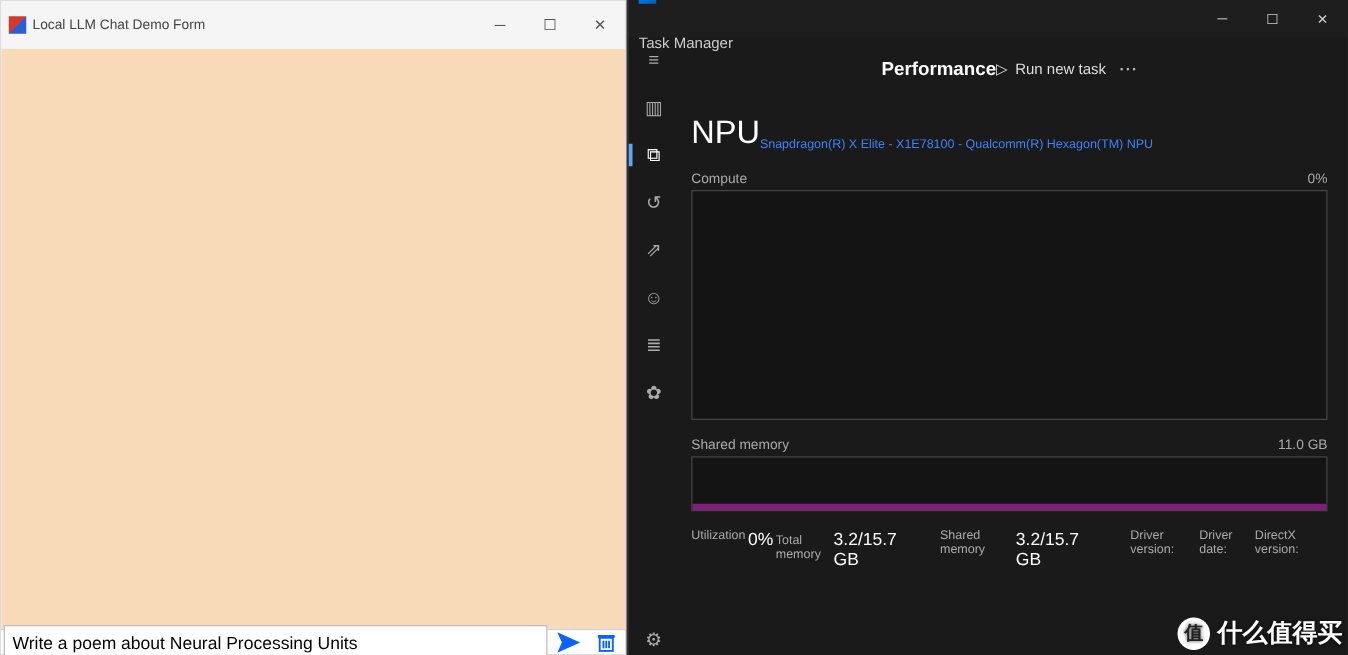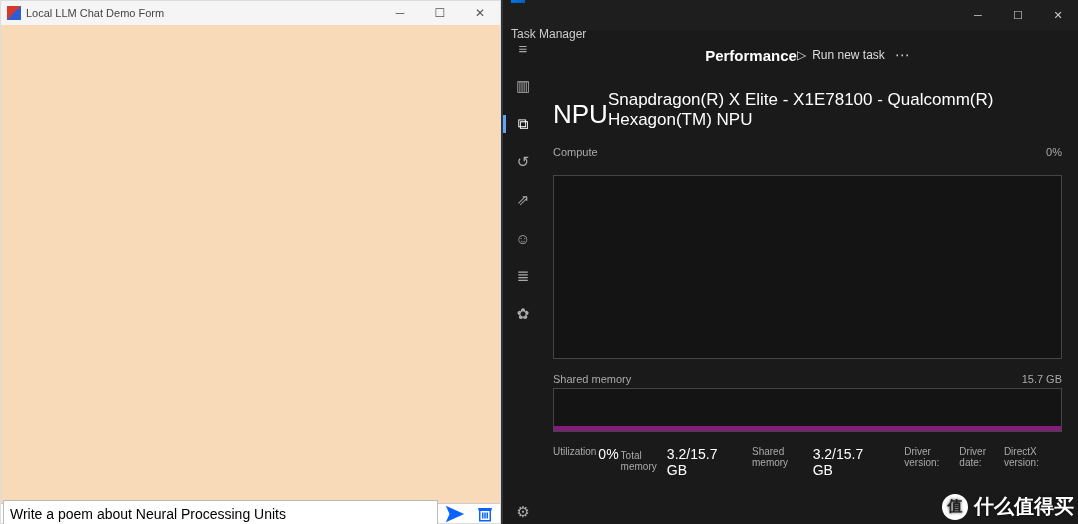--- a/index.html
+++ b/index.html
@@ -8,21 +8,21 @@
   font-family:"Segoe UI",Arial,sans-serif;
   overflow:hidden; position:relative;
   background:#333;
 }
 .app-left {
   position:absolute; left:0; top:0; width:501px; height:524px;
   background:#fff; display:flex; flex-direction:column;
   border:1px solid #ddd;
 }
 .titlebar-l {
-  height:24px; background:#f5f5f5;
+  height:38px; background:#f5f5f5;
   display:flex; align-items:center; justify-content:space-between;
   padding:0 0 0 6px; font-size:11px; color:#444;
 }
 .titlebar-l .title-text { display:flex; align-items:center; gap:5px; }
 .titlebar-l .form-ico {
   width:14px; height:14px; display:inline-block;
   background:linear-gradient(135deg,#d33a2c 50%,#2c5dd3 50%);
 }
 .win-btns-l { display:flex; }
 .win-btns-l .wb {
@@ -80,23 +80,23 @@
   content:""; position:absolute; left:0; width:3px; height:18px; background:#62a5f5;
 }
 .tm-side .spacer { flex:1; }
 .tm-main { flex:1; padding:8px 16px 10px 10px; display:flex; flex-direction:column; }
 .tm-head { display:flex; align-items:center; justify-content:center; height:34px; }
 .tm-head .tabname { font-size:15px; font-weight:600; color:#fff; }
 .tm-head .run-new { display:flex; align-items:center; gap:6px; font-size:12px; color:#ddd; }
 .tm-head .dots { font-size:15px; color:#ccc; margin-left:10px; }
 .npuhead { display:flex; align-items:flex-end; margin-top:18px; }
 .npuhead .big { font-size:26px; font-weight:300; color:#fff; }
-.npuhead .sub { font-size:17px; color:#ffffff; }
+.npuhead .sub { font-size:10px; color:#3b82f6; }
 .graph-block { margin-top:16px; }
-.graph-label { display:flex; justify-content:space-between; font-size:11px; color:#aaa; margin-bottom:17px; }
+.graph-label { display:flex; justify-content:space-between; font-size:11px; color:#aaa; margin-bottom:3px; }
 .graph1 { height:184px; border:1px solid #444; background:#141414; }
 .graph-label2 { display:flex; justify-content:space-between; font-size:11px; color:#aaa; margin:14px 0 3px 0; }
 .graph2 { height:44px; border:1px solid #444; background:#141414; position:relative; }
 .graph2 .fill { position:absolute; left:0; right:0; bottom:0; height:5px; background:#821d7b; }
 .stats { display:flex; gap:30px; margin-top:14px; font-size:11px; }
 .stats .col { display:flex; flex-direction:row; gap:2px; }
 .stats .lbl { color:#aaa; font-size:10px; }
 .stats .val { color:#fff; font-size:14px; }
 .stats .small { color:#ccc; font-size:11px; }
 
@@ -186,21 +186,21 @@
         <span class="sub">Snapdragon(R) X Elite - X1E78100 - Qualcomm(R) Hexagon(TM) NPU</span>
       </div>
       <div class="graph-block">
         <div class="graph-label">
           <span>Compute</span>
           <span>0%</span>
         </div>
         <div class="graph1"></div>
         <div class="graph-label2">
           <span>Shared memory</span>
-          <span>15.7 GB</span>
+          <span>11.0 GB</span>
         </div>
         <div class="graph2">
           <div class="fill"></div>
         </div>
       </div>
       <div class="stats">
         <div class="col">
           <span class="lbl">Utilization</span>
           <span class="val">0%</span>
           <span class="lbl" style="margin-top:4px">Total memory</span>

